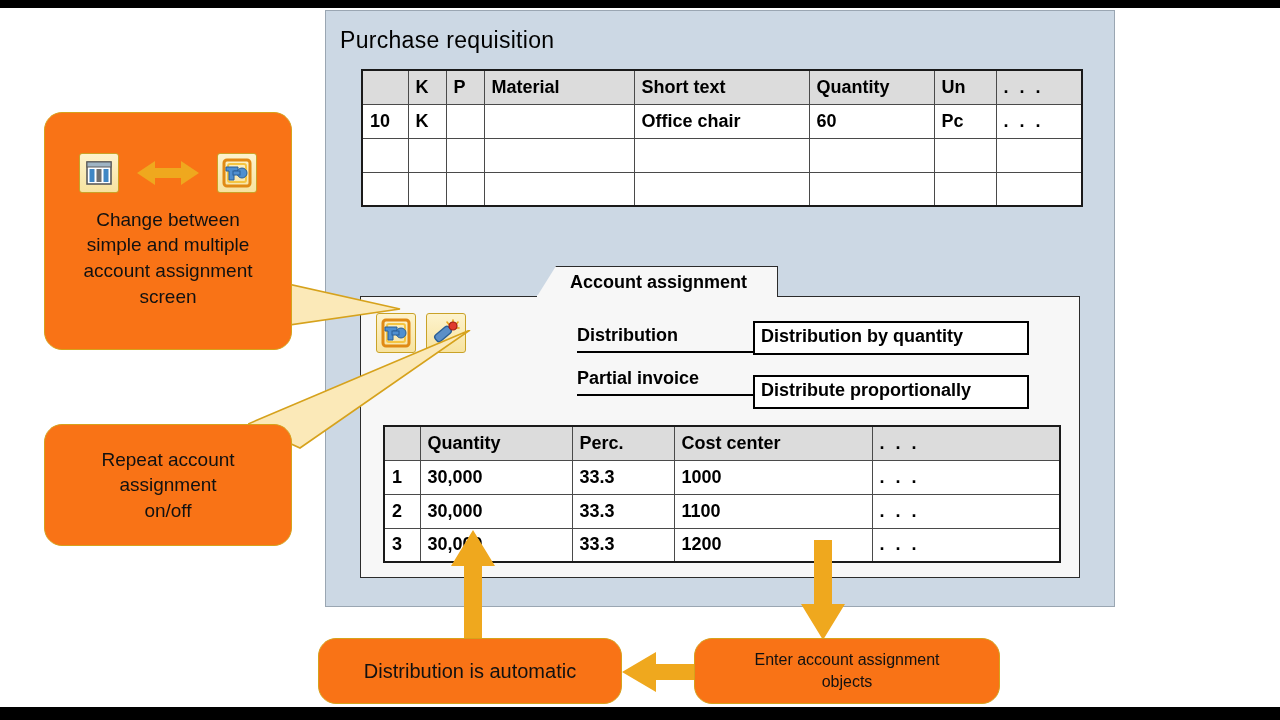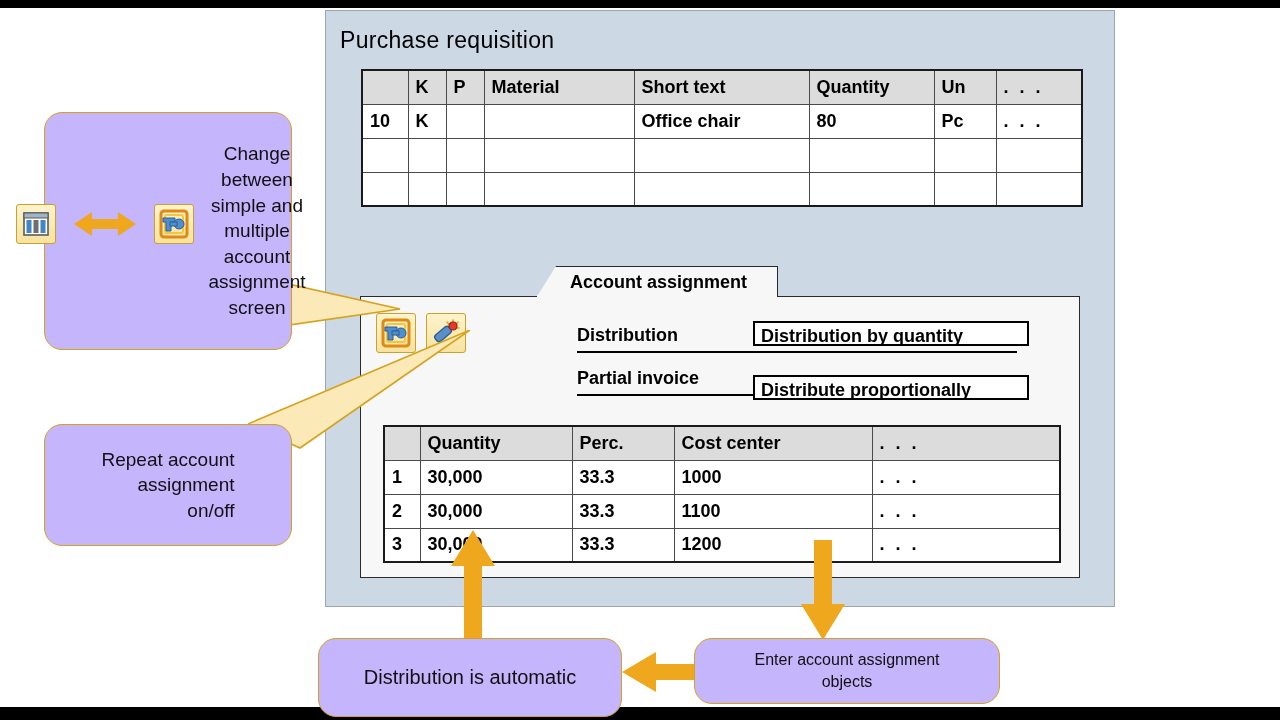--- a/index.html
+++ b/index.html
@@ -100,44 +100,44 @@
     font-size:18px;font-weight:bold;color:#000;white-space:nowrap;
   }
   .fieldunderline{
     position:absolute;left:0;height:2px;background:#000;
   }
   .fieldbox{
     position:absolute;top:-4px;
     border:2px solid #000;background:#fff;
     font-size:18px;font-weight:bold;color:#000;
     padding:3px 6px;white-space:nowrap;box-sizing:border-box;
-    height:25px;
+    height:34px;
   }
 
   
   #acct-table{position:absolute;left:22px;top:128px;width:676px;}
   #acct-table col.c0{width:36px;}
   #acct-table col.c1{width:152px;}
   #acct-table col.c2{width:102px;}
   #acct-table col.c3{width:198px;}
   #acct-table col.c4{width:188px;}
 
   
   .callout{
     position:absolute;
-    background:#c4b5fd;
+    background:#f97316;
     border:1.6px solid #d6a21c;
     border-radius:18px;
     box-sizing:border-box;
     color:#111;
     font-size:19px;
     text-align:center;
     line-height:1.35;
     display:flex;align-items:center;justify-content:center;
-    flex-direction:row;
+    flex-direction:column;
     z-index:6;
   }
   .callout .txt{padding:0 14px;white-space:pre-line;}
 
   .tail{position:absolute;z-index:5;}
 
   
   .arrow{position:absolute;z-index:4;}
 
   
@@ -196,21 +196,21 @@
         <th class="dots">. . .</th>
       </tr>
     </thead>
     <tbody>
       <tr>
         <td class="idx">10</td>
         <td>K</td>
         <td></td>
         <td></td>
         <td>Office chair</td>
-        <td class="num">80</td>
+        <td class="num">60</td>
         <td>Pc</td>
         <td class="dots">. . .</td>
       </tr>
       <tr>
         <td class="idx"></td>
         <td></td>
         <td></td>
         <td></td>
         <td></td>
         <td class="num"></td>
@@ -338,26 +338,26 @@
         <rect x="11" y="13" width="7" height="4" fill="#4f8fd0" stroke="#2a5f96" stroke-width="1"></rect>
       </svg>
     </div>
   </div>
   <div class="txt">Change between
 simple and multiple
 account assignment
 screen</div>
 </div>
 
-<div class="callout" style="left:44px;top:424px;width:248px;height:122px;text-align:right;">
+<div class="callout" style="left:44px;top:424px;width:248px;height:122px;">
   <div class="txt">Repeat account
 assignment
 on/off</div>
 </div>
 
-<div class="callout" style="left:318px;top:638px;width:304px;height:79px;font-size:20px;">
+<div class="callout" style="left:318px;top:638px;width:304px;height:66px;font-size:20px;">
   <div class="txt">Distribution is automatic</div>
 </div>
 
 <div class="callout" style="left:694px;top:638px;width:306px;height:66px;font-size:16px;">
   <div class="txt">Enter account assignment
 objects</div>
 </div>
 
 </body></html>

